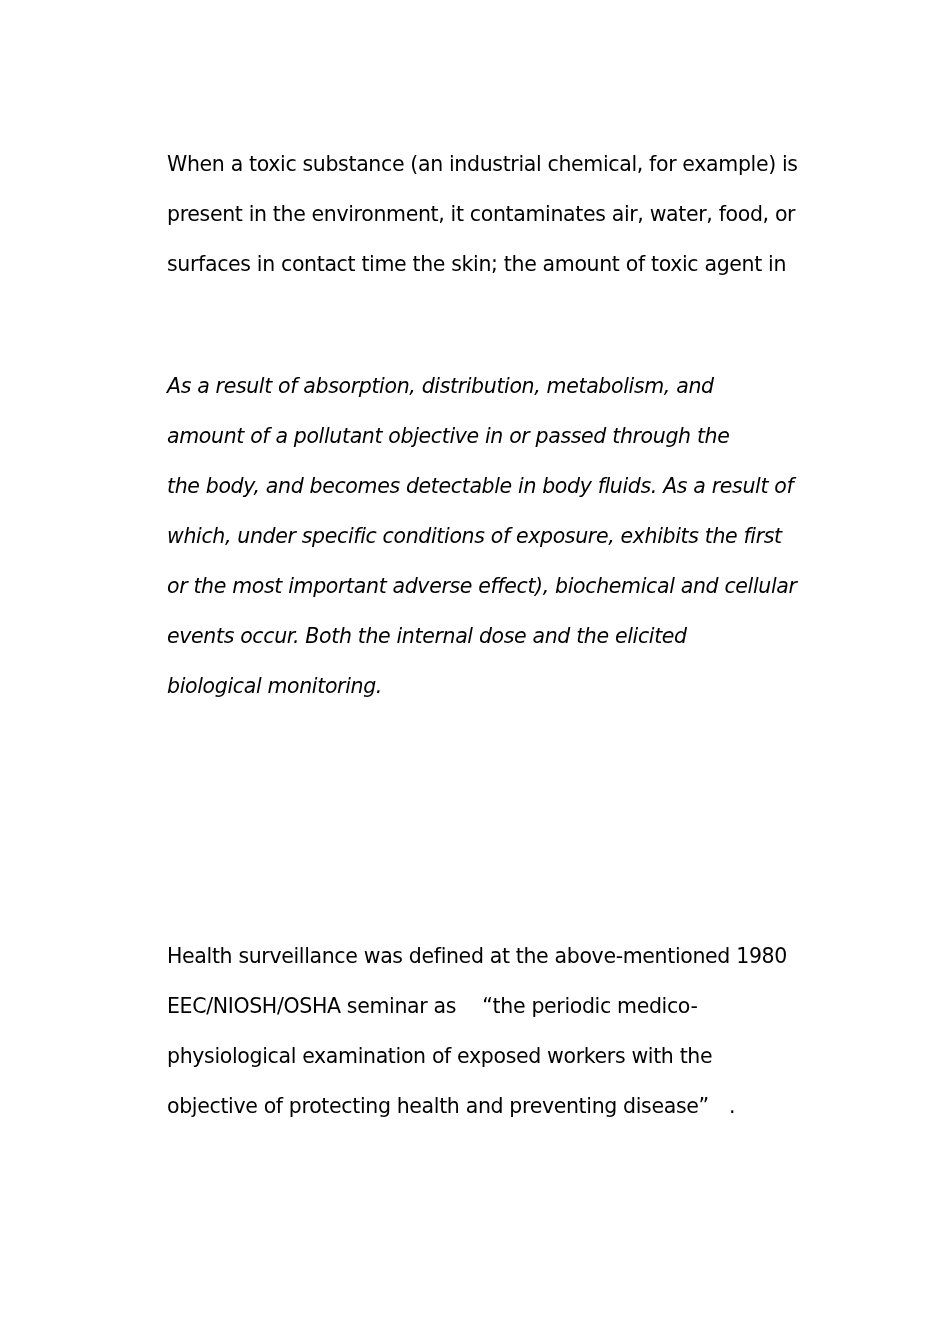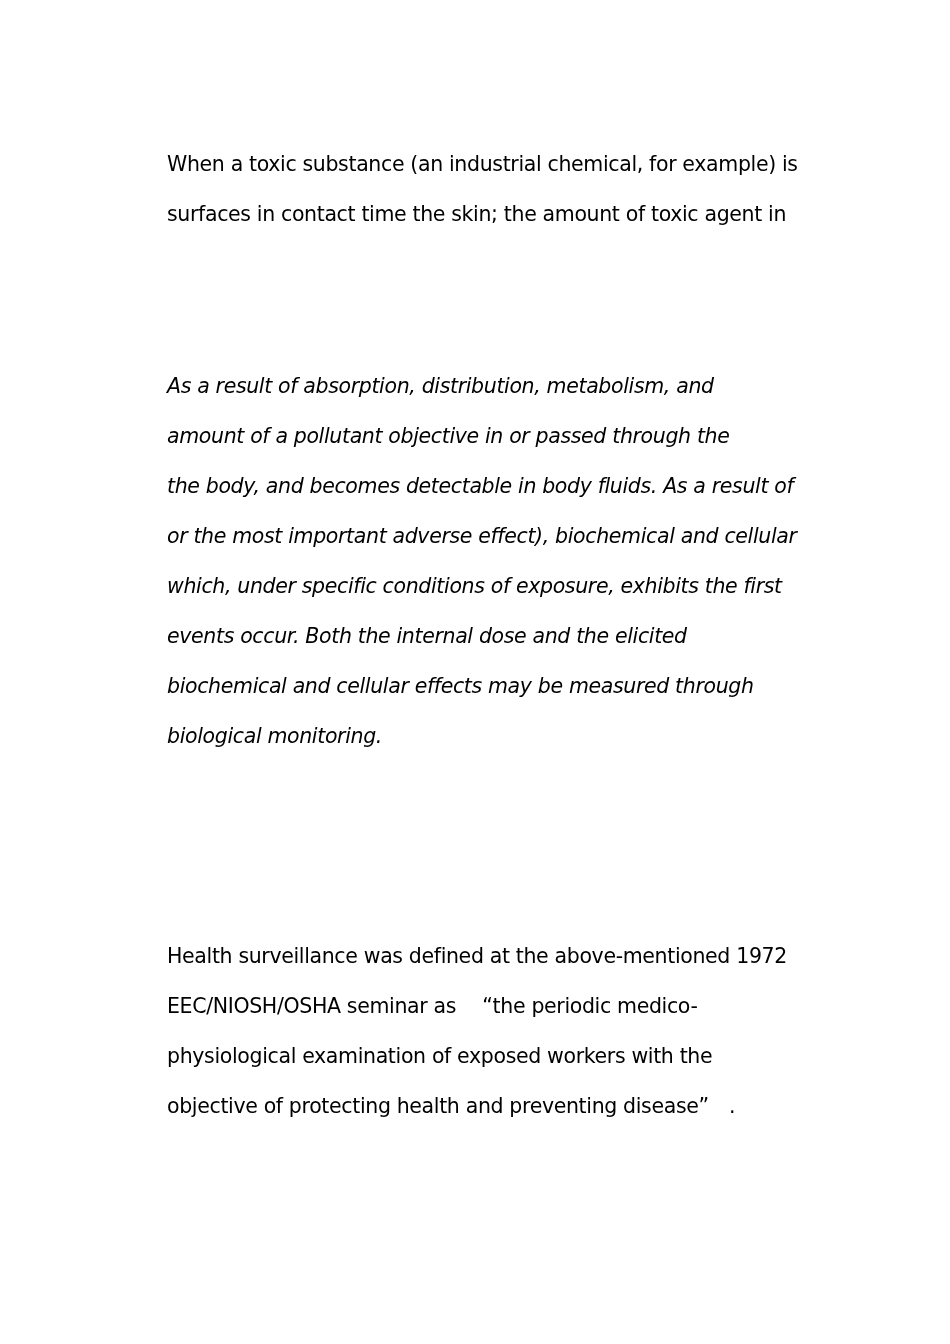--- a/index.html
+++ b/index.html
@@ -41,34 +41,34 @@
     #p2 { top: 346px; font-style: italic; }
     #p3 { top: 916px; }
   </style>
 </head>
 <body>
 
 <div class="page">
 
   <div class="para" id="p1">
     <span class="line">When a toxic substance (an industrial chemical, for example) is</span>
+    <span class="line">present in the environment, it contaminates air, water, food, or</span>
     <span class="line">surfaces in contact time the skin; the amount of toxic agent in</span>
   </div>
 
   <div class="para" id="p2">
     <span class="line">As a result of absorption, distribution, metabolism, and</span>
     <span class="line">amount of a pollutant objective in or passed through the</span>
     <span class="line">the body, and becomes detectable in body fluids. As a result of</span>
+    <span class="line">which, under specific conditions of exposure, exhibits the first</span>
     <span class="line">or the most important adverse effect), biochemical and cellular</span>
-    <span class="line">which, under specific conditions of exposure, exhibits the first</span>
     <span class="line">events occur. Both the internal dose and the elicited</span>
-    <span class="line">biochemical and cellular effects may be measured through</span>
     <span class="line">biological monitoring.</span>
   </div>
 
   <div class="para" id="p3">
-    <span class="line">Health surveillance was defined at the above-mentioned 1972</span>
+    <span class="line">Health surveillance was defined at the above-mentioned 1980</span>
     <span class="line">EEC/NIOSH/OSHA seminar as 　“the periodic medico-</span>
     <span class="line">physiological examination of exposed workers with the</span>
     <span class="line">objective of protecting health and preventing disease”　.</span>
   </div>
 
 </div>
 
 </body></html>

